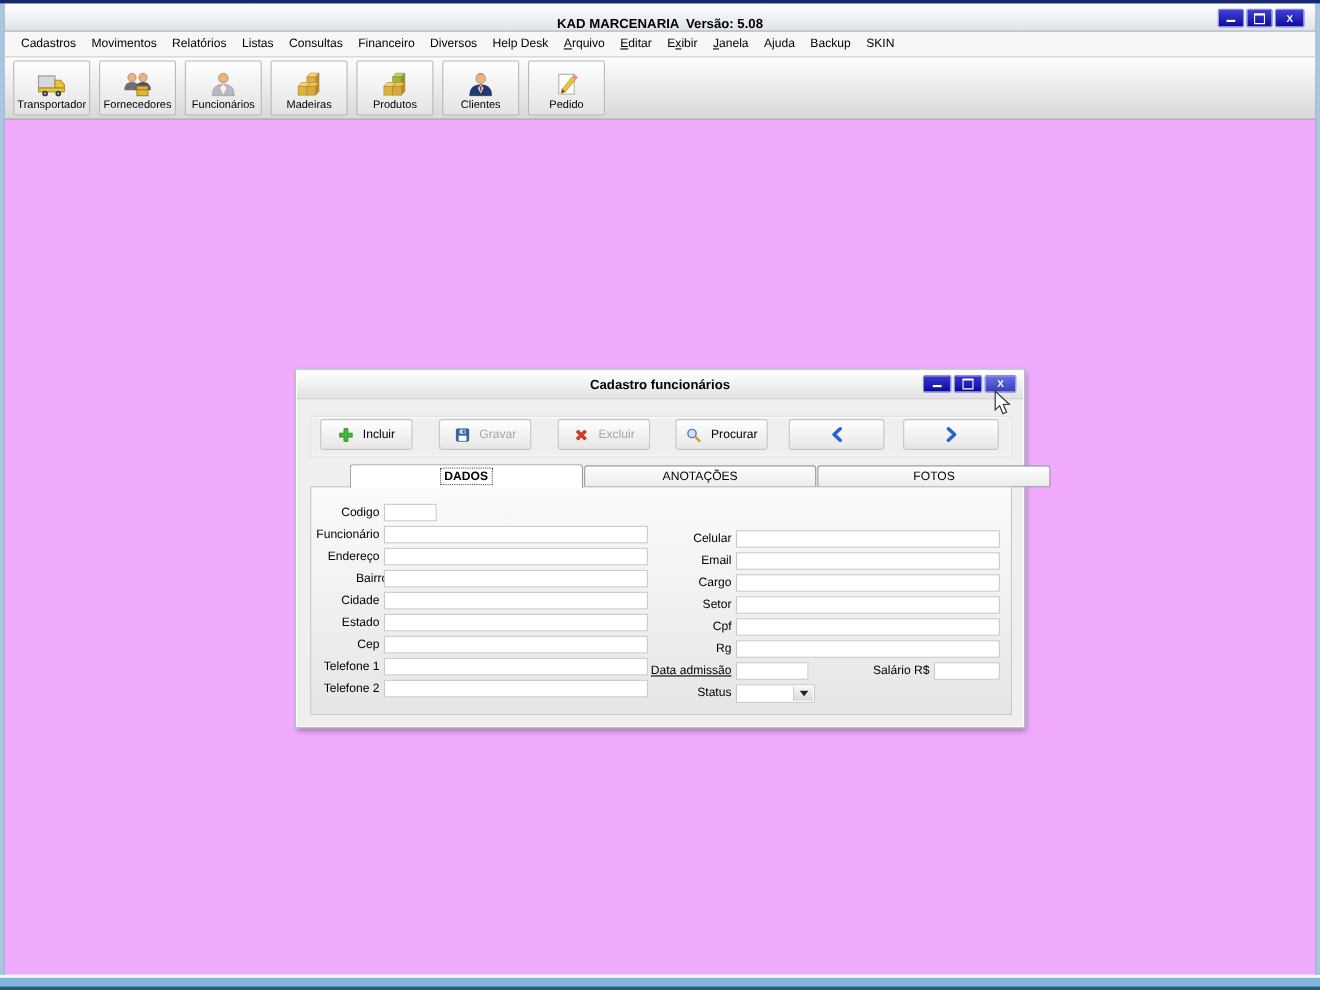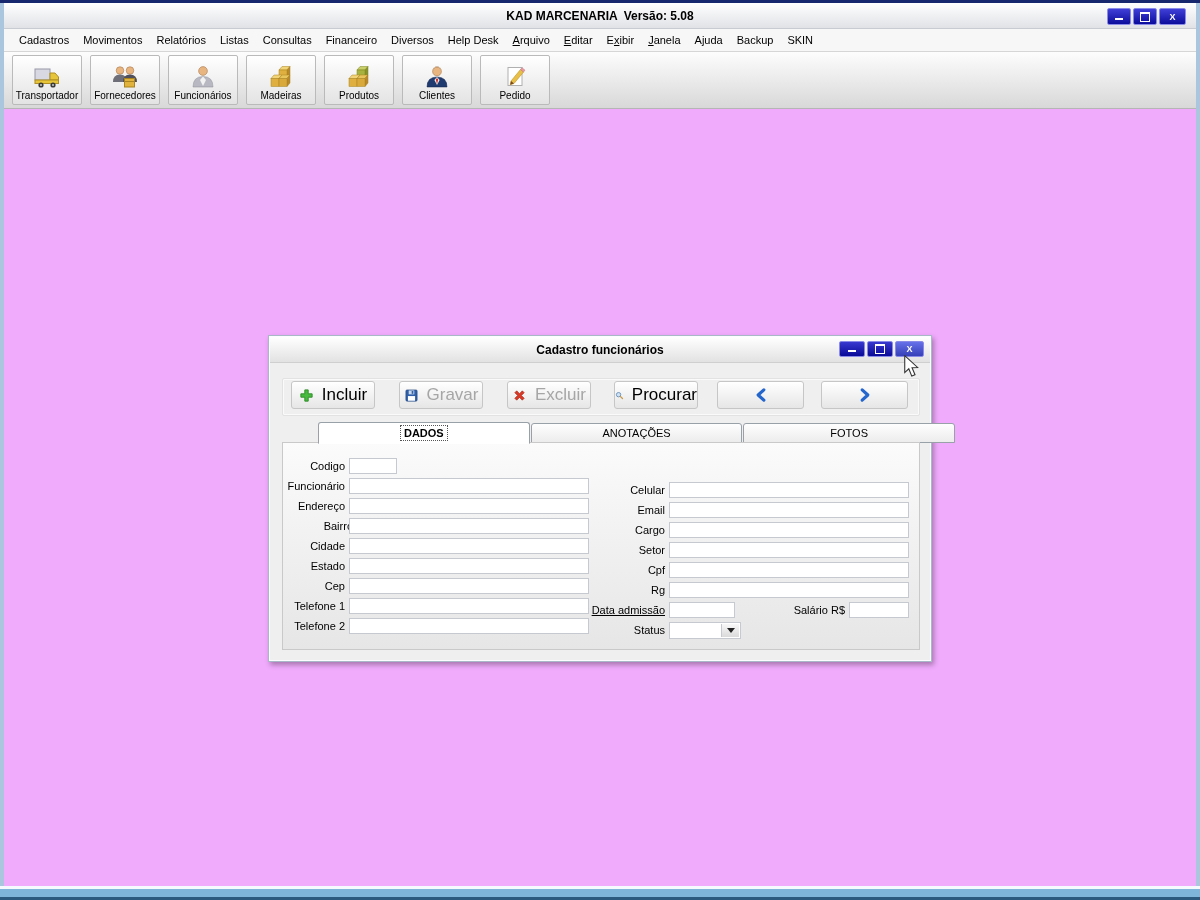--- a/index.html
+++ b/index.html
@@ -5,21 +5,21 @@
   html,body{margin:0;padding:0;}
   body{width:1200px;height:900px;overflow:hidden;font-family:"Liberation Sans",sans-serif;background:#3D7CA6;position:relative;}
   
   .frame-top{position:absolute;left:0;top:0;width:1200px;height:3px;background:#17286F;z-index:50;}
   .frame-left,.frame-right{position:absolute;top:3px;bottom:14px;width:4px;background:#A9C6DE;z-index:40;}
   .frame-left{left:0;} .frame-right{right:0;}
   .frame-bottom-white{position:absolute;left:0;bottom:11px;width:1200px;height:3px;background:#F4FAFE;z-index:40;}
   .frame-bottom-band{position:absolute;left:0;bottom:3px;width:1200px;height:8px;background:#7FB5D8;z-index:40;}
   .frame-bottom-dark{position:absolute;left:0;bottom:0;width:1200px;height:3px;background:#2B5A7E;z-index:40;}
   
-  .titlebar{position:absolute;left:4px;right:4px;top:3px;height:25px;background:linear-gradient(#FFFFFF,#E0E2E6);border-bottom:1px solid #C8CCD2;display:flex;align-items:center;justify-content:center;gap:6px;}
+  .titlebar{position:absolute;left:4px;right:4px;top:3px;height:25px;background:linear-gradient(#FFFFFF,#E0E2E6);border-bottom:1px solid #C8CCD2;display:flex;align-items:flex-end;justify-content:center;gap:6px;}
   .title-text{font-size:12px;font-weight:bold;color:#000;}
   .win-controls{position:absolute;right:10px;top:5px;display:flex;gap:2px;}
   .wbtn{width:22px;height:15px;background:linear-gradient(#4040D8,#0C0C9C);border:1px solid #8A8AE8;border-radius:2px;color:#fff;font-size:9px;font-weight:bold;display:flex;align-items:center;justify-content:center;cursor:default;}
   .wbtn.close{width:25px;}
   .glyph-min{width:8px;height:2px;background:#fff;margin-top:5px;}
   .glyph-max{width:8px;height:7px;border:1px solid #fff;border-top-width:2px;}
   
   .menubar{position:absolute;left:4px;right:4px;top:29px;height:22px;background:#F7F7F7;border-bottom:1px solid #D6D6D6;display:flex;align-items:flex-end;padding-left:8px;}
   .menu-item{font-size:11px;color:#000;padding:0 7px;line-height:22px;white-space:nowrap;}
   .menu-item u{text-decoration:underline;}
@@ -32,21 +32,21 @@
   .mdi{position:absolute;left:4px;right:4px;top:109px;bottom:11px;background:#f0abfc;}
   
   .dialog{position:absolute;left:268px;top:335px;width:664px;height:327px;background:#EFEFEF;border:1px solid #A8B8C6;box-shadow:inset 0 0 0 1px #FBFDFF,2px 3px 5px rgba(0,0,0,0.3);box-sizing:border-box;}
   .dlg-titlebar{position:absolute;left:1px;right:1px;top:1px;height:25px;background:linear-gradient(#FFFFFF,#E2E2E2);border-bottom:1px solid #CFCFCF;display:flex;align-items:center;justify-content:center;}
   .dlg-title{font-size:12px;font-weight:bold;color:#000;}
   .dlg-controls{position:absolute;right:7px;top:5px;display:flex;gap:2px;}
   .dbtn{width:24px;height:14px;background:linear-gradient(#3838D0,#0A0A98);border:1px solid #8A8AE8;border-radius:2px;color:#fff;display:flex;align-items:center;justify-content:center;font-size:9px;font-weight:bold;}
   .dbtn.close{width:27px;background:linear-gradient(#6670E8,#3540B8);}
   .dbtn .glyph-min{margin-top:4px;}
   .groupbox{position:absolute;left:13px;top:42px;width:636px;height:36px;border:1px solid #E2E2E2;box-shadow:inset 0 0 0 1px #FAFAFA;border-radius:2px;}
-  .cbtn{position:absolute;top:45px;height:28px;border:1px solid #C6C6C6;border-radius:3px;background:linear-gradient(#FFFFFF,#E6E6E6);box-shadow:inset 0 1px 0 #fff;display:flex;align-items:center;justify-content:center;gap:8px;font-size:17px;color:#000;box-sizing:border-box;}
+  .cbtn{position:absolute;top:45px;height:28px;border:1px solid #C6C6C6;border-radius:3px;background:linear-gradient(#FFFFFF,#E6E6E6);box-shadow:inset 0 1px 0 #fff;display:flex;align-items:center;justify-content:center;gap:8px;font-size:11px;color:#000;box-sizing:border-box;}
   .cbtn.disabled{color:#A6A6A6;}
   
   .tabs{position:absolute;left:13px;top:87px;width:638px;height:20px;display:flex;padding-left:36px;}
   .tab{flex:1;border:1px solid #98A0A8;border-bottom:1px solid #98A0A8;border-radius:3px 3px 0 0;background:linear-gradient(#FEFEFE,#ECECEC);display:flex;align-items:center;justify-content:center;font-size:11px;color:#000;margin-right:1px;box-sizing:border-box;}
   .tab.active{background:#FFFFFF;border-bottom:1px solid #FFFFFF;font-weight:bold;height:22px;margin-top:-1px;z-index:3;}
   .tab.active .tab-label{outline:1px dotted #555;padding:1px 3px;}
   .panel{position:absolute;left:13px;top:106px;width:638px;height:208px;border:1px solid #C9C9C9;background:linear-gradient(#FBFBFB,#E6E6E6);box-sizing:border-box;}
   
   .flabel{position:absolute;font-size:11px;color:#000;height:16px;line-height:16px;text-align:right;z-index:4;}
   .tin{position:absolute;height:16px;border:1px solid #C6CAD0;background:#fff;box-sizing:border-box;font:11px "Liberation Sans",sans-serif;padding:0 3px;z-index:4;outline:none;}

